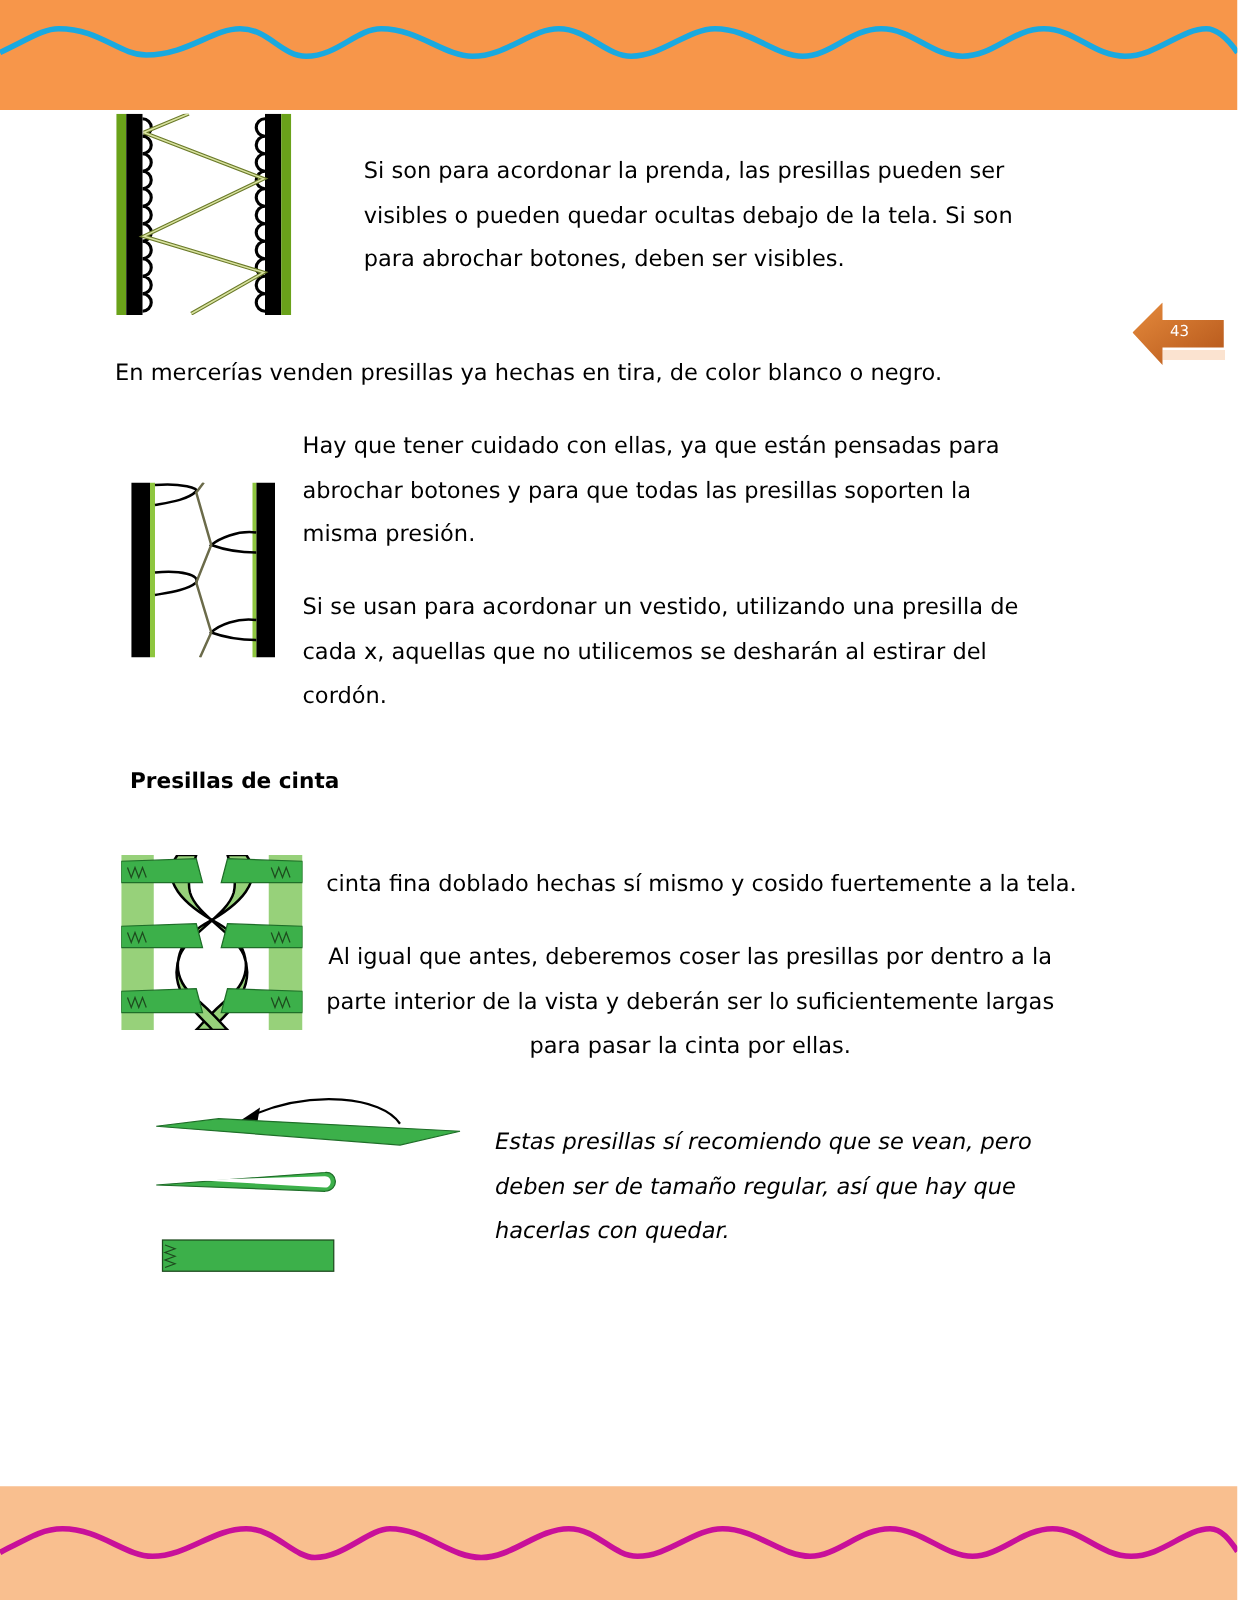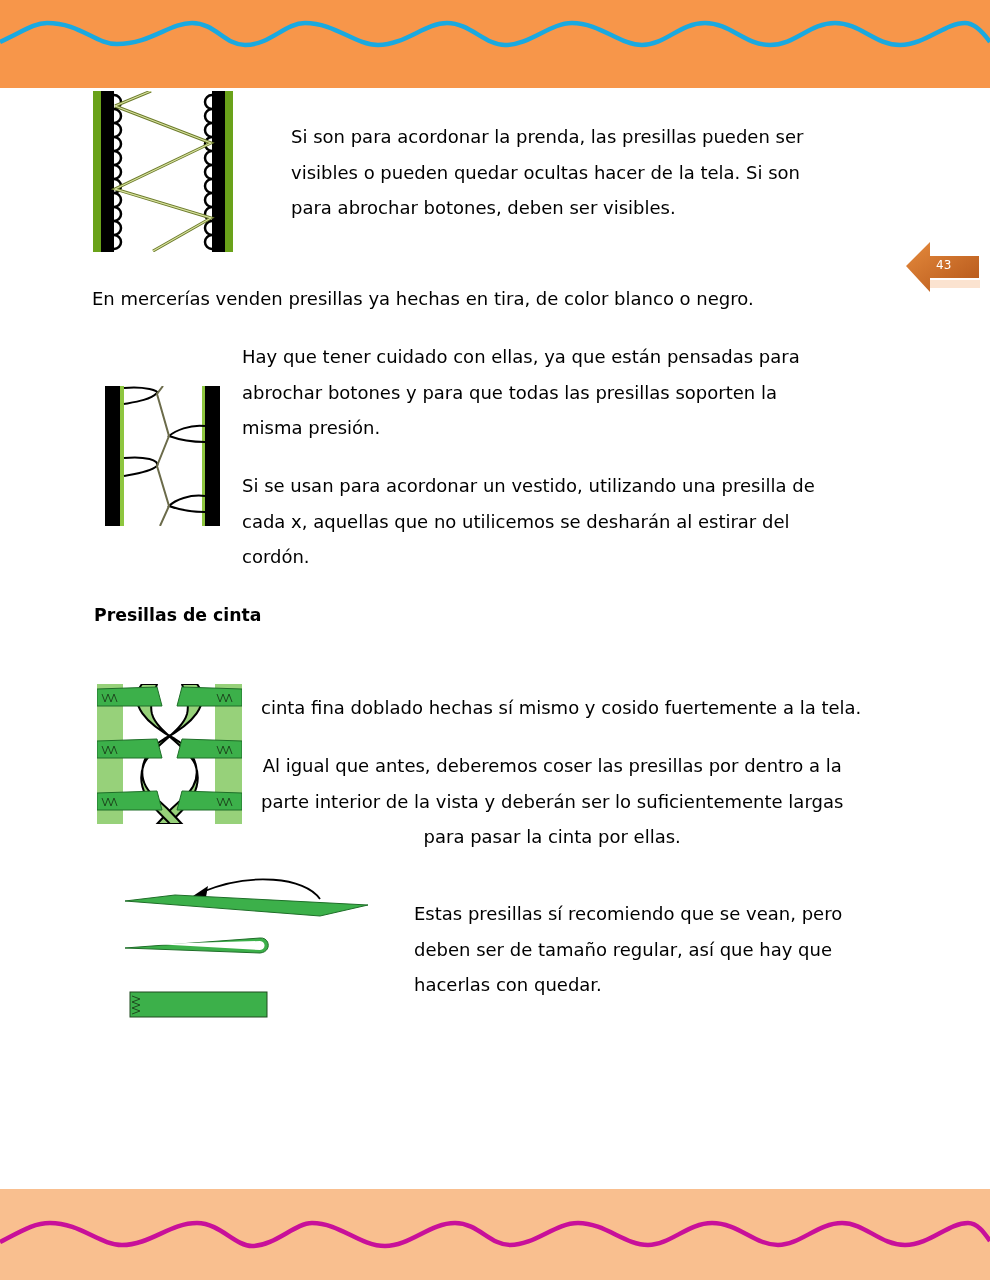--- a/index.html
+++ b/index.html
@@ -2,21 +2,21 @@
 <html><head>
 <meta charset="utf-8">
 <style>
   html, body { margin:0; padding:0; }
   body { width:990px; height:1280px; position:relative; background:#ffffff; overflow:hidden;
          font-family:"DejaVu Sans", sans-serif; color:#000; }
   .band-top { position:absolute; left:0; top:0; width:990px; height:88px; background:#f7964a; }
   .band-bottom { position:absolute; left:0; top:1189px; width:990px; height:91px; background:#f9bf8f; }
   .band svg { position:absolute; left:0; top:0; }
   .p { position:absolute; font-size:18px; line-height:35.5px; margin:0; }
-  .h { position:absolute; font-size:17.3px; font-weight:bold; margin:2px; }
+  .h { position:absolute; font-size:17.3px; font-weight:bold; margin:12px; }
   .fig { position:absolute; }
   .page-badge { position:absolute; left:906px; top:242px; width:74px; height:50px; }
   .page-num { position:absolute; left:936px; top:258px; width:26px; font-size:12px; color:#fff; text-align:left; font-family:"DejaVu Sans", sans-serif; }
 </style>
 </head>
 <body>
 
 <div class="band band-top">
   <svg width="990" height="88">
     <path d="M0,42 C25,30 35,23 47,23 C80,23 95,44 117,44 C150,44 170,23 192,23 C215,23 225,45 245,45 C270,45 285,23 305,23 C335,23 355,45 378,45 C405,45 425,23 447,23 C470,23 485,45 505,45 C530,45 550,23 572,23 C600,23 620,45 642,45 C665,45 680,23 705,23 C730,23 745,45 770,45 C795,45 810,23 835,23 C860,23 875,45 900,45 C925,45 945,23 965,23 C975,23 985,35 990,42" fill="none" stroke="#1aa9e0" stroke-width="4.5"></path>
@@ -53,21 +53,21 @@
   <g fill="none" stroke="#6b7a2a" stroke-width="3">
     <path d="M22,15 L58,0 M22,15 L118,52 L22,98 L118,127 L60,160"></path>
   </g>
   <g fill="none" stroke="#d9e3a0" stroke-width="1.2">
     <path d="M22,15 L58,0 M22,15 L118,52 L22,98 L118,127 L60,160"></path>
   </g>
 </svg>
 
 <p class="p" style="left:291px;top:119px;">
   <span>Si son para acordonar la prenda, las presillas pueden ser</span><br>
-  <span>visibles o pueden quedar ocultas hacer de la tela. Si son</span><br>
+  <span>visibles o pueden quedar ocultas debajo de la tela. Si son</span><br>
   <span>para abrochar botones, deben ser visibles.</span>
 </p>
 
 <p class="p" style="left:92px;top:281px;">En mercerías venden presillas ya hechas en tira, de color blanco o negro.</p>
 
 <svg class="fig" style="left:105px;top:386px;" width="120" height="140" viewBox="0 0 120 140">
   <rect x="0" y="0" width="15" height="140" fill="#000"></rect>
   <rect x="15" y="0" width="4" height="140" fill="#8ec63f"></rect>
   <rect x="100" y="0" width="15" height="140" fill="#000"></rect>
   <rect x="97" y="0" width="3" height="140" fill="#8ec63f"></rect>
@@ -133,17 +133,17 @@
 <svg class="fig" style="left:120px;top:872px;" width="255" height="150" viewBox="0 0 255 150">
   <path d="M200,27 C185,5 130,0 82,20" fill="none" stroke="#000" stroke-width="1.8"></path>
   <polygon points="73,24 88,14 86,25" fill="#000"></polygon>
   <polygon points="5,29 55,23 248,33 200,44" fill="#3cb04a" stroke="#1e6e28" stroke-width="1"></polygon>
   <path d="M5,76 L140,66 C150,65 152,80 140,81 Z" fill="#3cb04a" stroke="#1e6e28" stroke-width="1"></path>
   <path d="M35,72 L140,69 C146,69 146,78 140,78 Z" fill="#ffffff"></path>
   <rect x="10" y="120" width="137" height="25" fill="#3cb04a" stroke="#1e4a1e" stroke-width="1"></rect>
   <path d="M12,124 l8,3 l-8,3 l8,3 l-8,3 l8,3 l-8,3" fill="none" stroke="#1e4a1e" stroke-width="1"></path>
 </svg>
 
-<p class="p" style="left:414px;top:896px;">
+<p class="p" style="left:396px;top:896px;font-style:italic;">
   <span>Estas presillas sí recomiendo que se vean, pero</span><br>
   <span>deben ser de tamaño regular, así que hay que</span><br>
   <span>hacerlas con quedar.</span>
 </p>
 
 </body></html>

